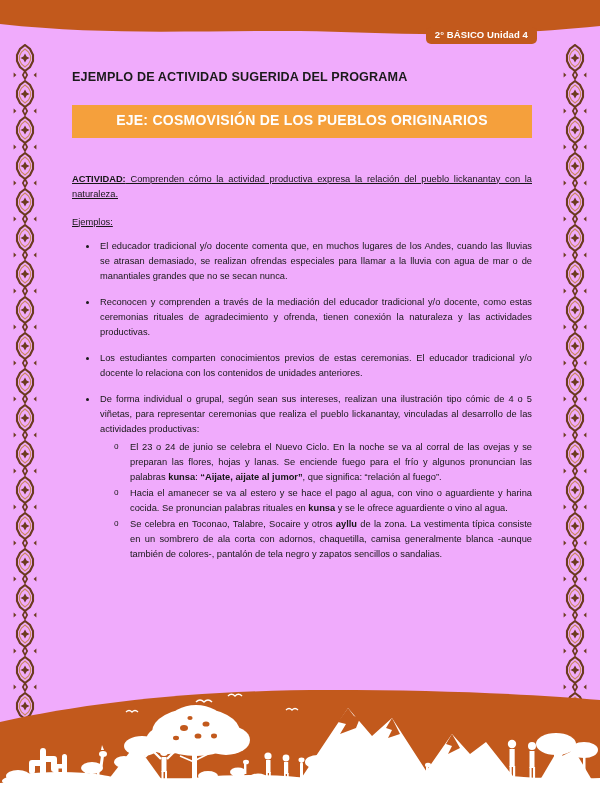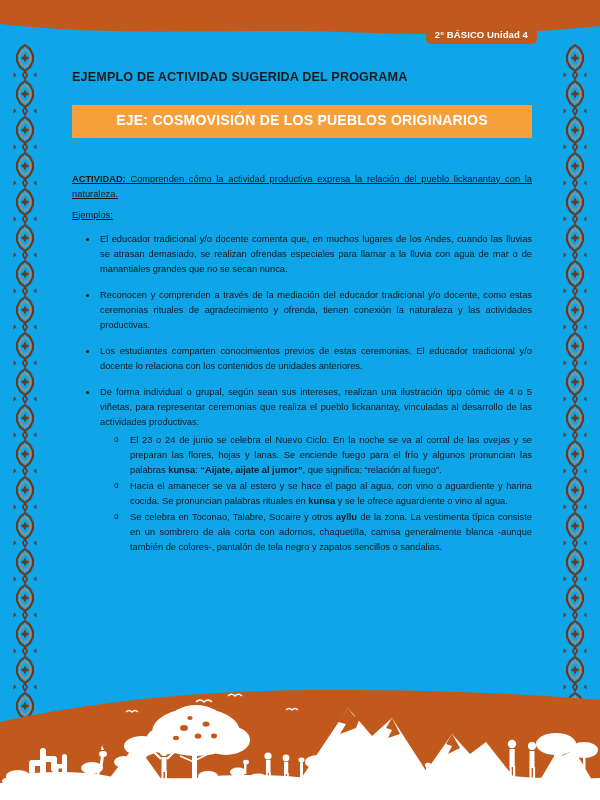--- a/index.html
+++ b/index.html
@@ -15,21 +15,21 @@
     position: relative;
   }
 
   
   #page {
     position: absolute;
     inset: 0;
     width: 600px;
     height: 800px;
     overflow: hidden;
-    background: #0ea5e9;
+    background: #f0abfc;
   }
 
   
   .topbar-wrap {
     position: absolute;
     top: 0; left: 0;
     width: 600px;
     height: 48px;
     overflow: hidden;
     z-index: 5;
@@ -102,21 +102,21 @@
     line-height: 1.62;
     color: #171717;
     text-align: justify;
   }
 
   .para {
     margin: 0 0 0 0;
     text-align: justify;
     text-decoration: underline;
   }
-  .para.spaced { margin-top: 6px; }
+  .para.spaced { margin-top: 13px; }
 
   b, .b { font-weight: bold; }
 
   
   ul.lvl1 {
     list-style: none;
     margin: 9px 0 0 0;
     padding: 0 0 0 28px;
   }
   ul.lvl1 > li {

